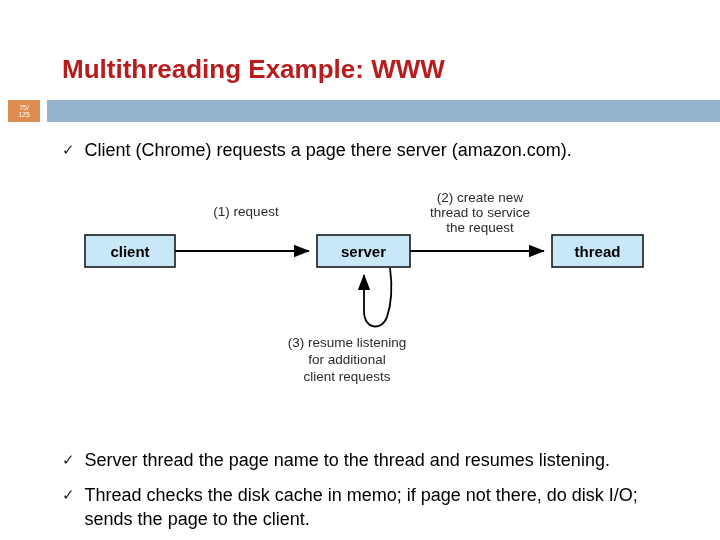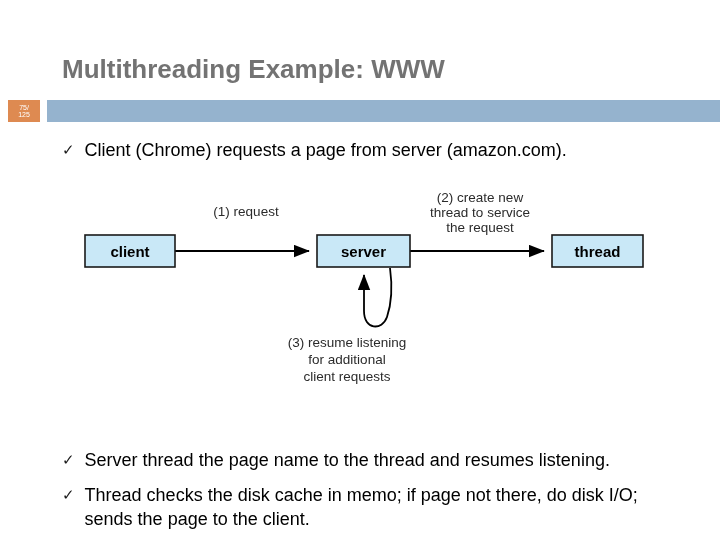--- a/index.html
+++ b/index.html
@@ -2,21 +2,21 @@
 <html><head>
 <meta charset="utf-8">
 <style>
   html,body{margin:0;padding:0;}
   body{
     width:720px;height:540px;background:#ffffff;position:relative;overflow:hidden;
     font-family:"Liberation Sans",sans-serif;
   }
   .title{
     position:absolute;left:62px;top:54px;margin:0;
-    font-size:26px;font-weight:bold;color:#737373;letter-spacing:0px;
+    font-size:26px;font-weight:bold;color:#b91c1c;letter-spacing:0px;
     font-family:"Liberation Sans",sans-serif;white-space:nowrap;
   }
   .badge{
     position:absolute;left:8px;top:100px;width:32px;height:22px;
     background:#DE8A51;color:#ffffff;display:flex;flex-direction:column;
     align-items:center;justify-content:center;
     font-size:7px;line-height:7px;text-align:center;
   }
   .header-bar{
     position:absolute;left:47px;top:100px;width:673px;height:22px;background:#95B3CE;
@@ -53,21 +53,21 @@
 
   <div class="badge">
     <span>75/</span>
     <span>125</span>
   </div>
 
   <div class="header-bar"></div>
 
   <div class="bullet bullet-intro">
     <span class="check">✓</span>
-    <span class="btext">Client (Chrome) requests a page from server (amazon.com).</span>
+    <span class="btext">Client (Chrome) requests a page there server (amazon.com).</span>
   </div>
 
   <svg class="diagram" width="590" height="212" viewBox="0 0 590 212" xmlns="http://www.w3.org/2000/svg">
     <defs>
       <marker id="arrowhead" markerWidth="10" markerHeight="8" refX="8.5" refY="3.5" orient="auto">
         <path d="M0,0 L9,3.5 L0,7 Z" fill="#000000"></path>
       </marker>
     </defs>
 
     <text class="lbl" x="176" y="36">(1) request</text>

